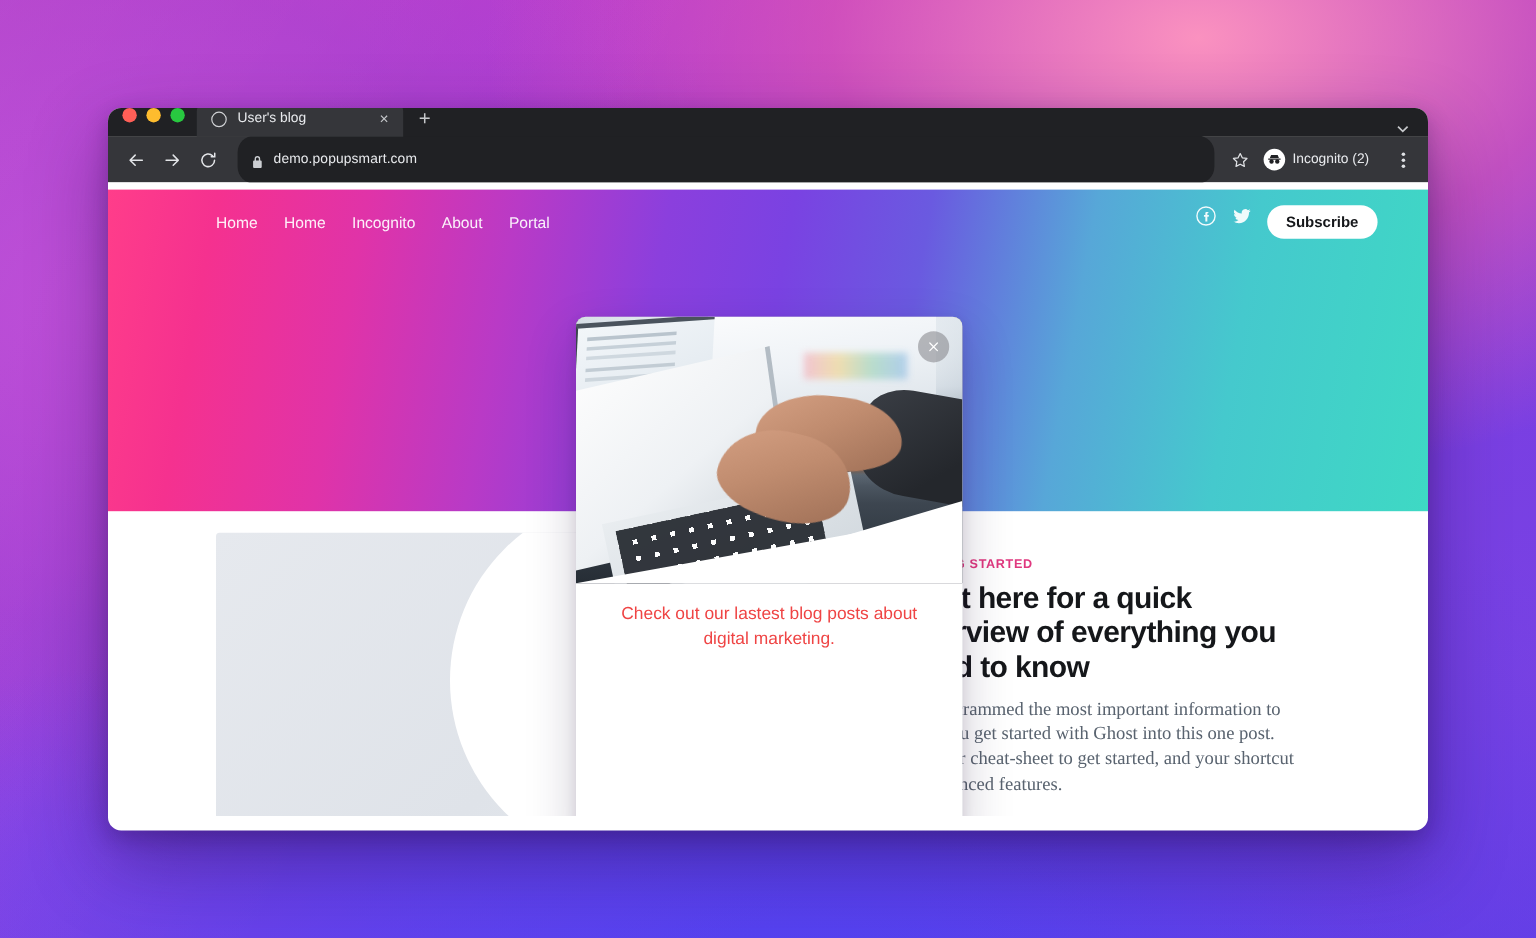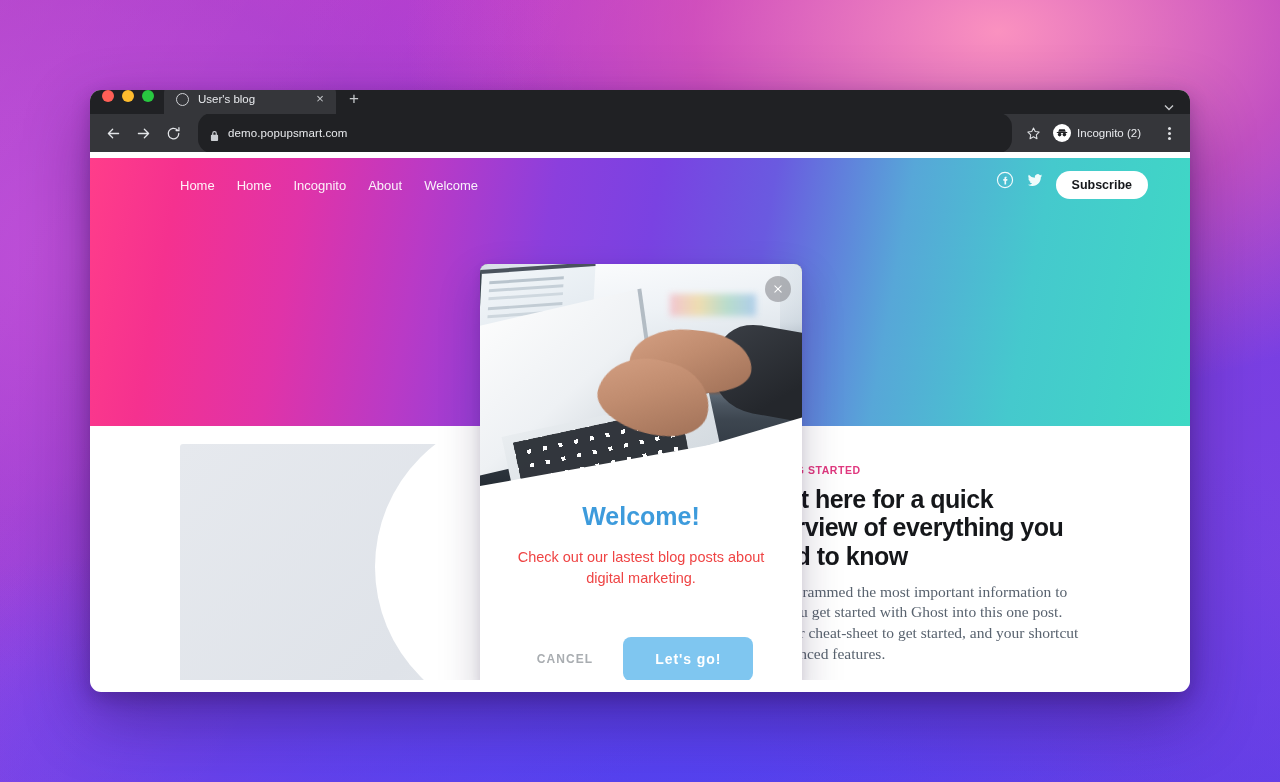--- a/index.html
+++ b/index.html
@@ -498,21 +498,21 @@
 
     <div class="viewport">
 
       <div class="hero">
         <div class="sitenav">
           <div class="navlinks">
             <a class="navlink">Home</a>
             <a class="navlink">Home</a>
             <a class="navlink">Incognito</a>
             <a class="navlink">About</a>
-            <a class="navlink">Welcome</a>
+            <a class="navlink">Portal</a>
           </div>
           <div class="navright">
             <span class="social">
               <svg viewBox="0 0 20 20" width="18" height="18" fill="none" stroke="currentColor" stroke-width="1.3">
                 <circle cx="10" cy="10" r="8.4"></circle>
                 <path d="M11.6 6.3h-1.05c-.75 0-1.15.45-1.15 1.2V9H8.1v1.8h1.3V15h1.85v-4.2h1.25l.2-1.8h-1.45V7.85c0-.4.1-.55.5-.55h.95z" fill="currentColor" stroke="none"></path>
               </svg>
             </span>
             <span class="social">
               <svg viewBox="0 0 20 20" width="18" height="18" fill="currentColor">
@@ -559,25 +559,20 @@
           <div class="photo-wedge2"></div>
 
           <div class="popup-close">
             <svg viewBox="0 0 20 20" width="14" height="14" fill="none" stroke="currentColor" stroke-width="1.5" stroke-linecap="round">
               <path d="M5.5 5.5l9 9M14.5 5.5l-9 9"></path>
             </svg>
           </div>
         </div>
 
         <div class="popup-body">
-          <div class="popup-title">Welcome!</div>
           <div class="popup-text">Check out our lastest blog posts about digital marketing.</div>
         </div>
 
-        <div class="popup-actions">
-          <button class="btn-cancel">CANCEL</button>
-          <button class="btn-go">Let's go!</button>
-        </div>
       </div>
 
     </div>
   </div>
 </div>
 
 </body></html>

